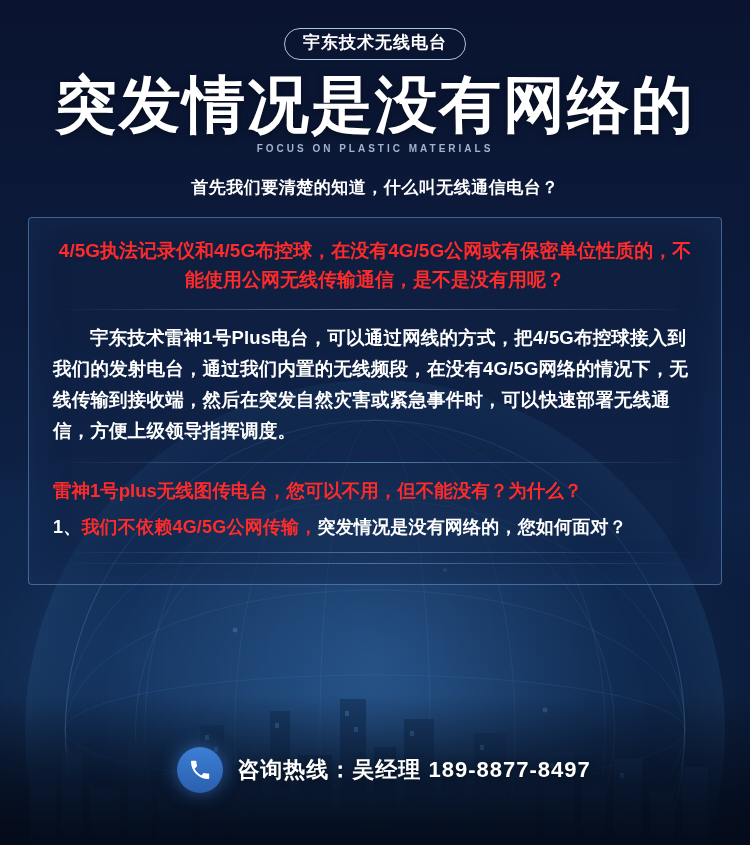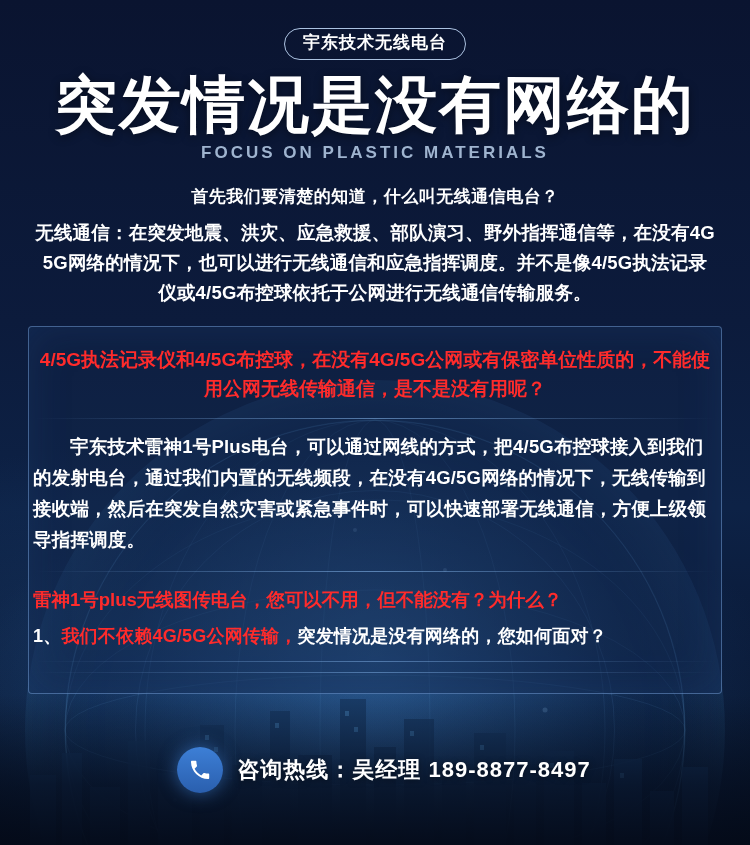--- a/index.html
+++ b/index.html
@@ -101,21 +101,21 @@
     margin-top: 12px;
     font-size: 62px;
     font-weight: bold;
     letter-spacing: 2px;
     line-height: 1.05;
     color: #ffffff;
     text-shadow: 0 2px 10px rgba(0,0,0,0.45);
   }
   .sub-en {
     margin-top: 6px;
-    font-size: 17px;
+    font-size: 10px;
     letter-spacing: 3px;
     color: #9fb4cf;
     font-weight: bold;
   }
 
   
   .intro {
     position: relative;
     z-index: 3;
     margin: 22px 34px 0;
@@ -134,21 +134,21 @@
     line-height: 1.62;
     letter-spacing: 0.2px;
     color: #ffffff;
   }
 
   
   .panel {
     position: relative;
     z-index: 3;
     margin: 18px 28px 0;
-    padding: 18px 4px 20px;
+    padding: 18px 24px 20px;
     background: rgba(18,38,74,0.42);
     border: 1px solid rgba(130,180,240,0.45);
     border-radius: 4px;
     box-shadow: inset 0 0 40px rgba(30,70,130,0.25);
   }
   .q-red {
     color: #ff2b2b;
     font-size: 19px;
     font-weight: bold;
     line-height: 1.55;
@@ -295,21 +295,20 @@
   <div class="bottom-fade"></div>
 
   <div class="header">
     <div class="badge">宇东技术无线电台</div>
     <div class="main-title">突发情况是没有网络的</div>
     <div class="sub-en">FOCUS ON PLASTIC MATERIALS</div>
   </div>
 
   <div class="intro">
     <div class="intro-head">首先我们要清楚的知道，什么叫无线通信电台？</div>
-    <div class="intro-body">无线通信：在突发地震、洪灾、应急救援、部队演习、野外指挥通信等，在没有4G 5G网络的情况下，也可以进行无线通信和应急指挥调度。并不是像4/5G执法记录仪或4/5G布控球依托于公网进行无线通信传输服务。</div>
   </div>
 
   <div class="panel">
     <div class="q-red">4/5G执法记录仪和4/5G布控球，在没有4G/5G公网或有保密单位性质的，不能使用公网无线传输通信，是不是没有用呢？</div>
 
     <div class="panel-divider"></div>
 
     <div class="panel-para">宇东技术雷神1号Plus电台，可以通过网线的方式，把4/5G布控球接入到我们的发射电台，通过我们内置的无线频段，在没有4G/5G网络的情况下，无线传输到接收端，然后在突发自然灾害或紧急事件时，可以快速部署无线通信，方便上级领导指挥调度。</div>
 
     <div class="panel-divider2"></div>

